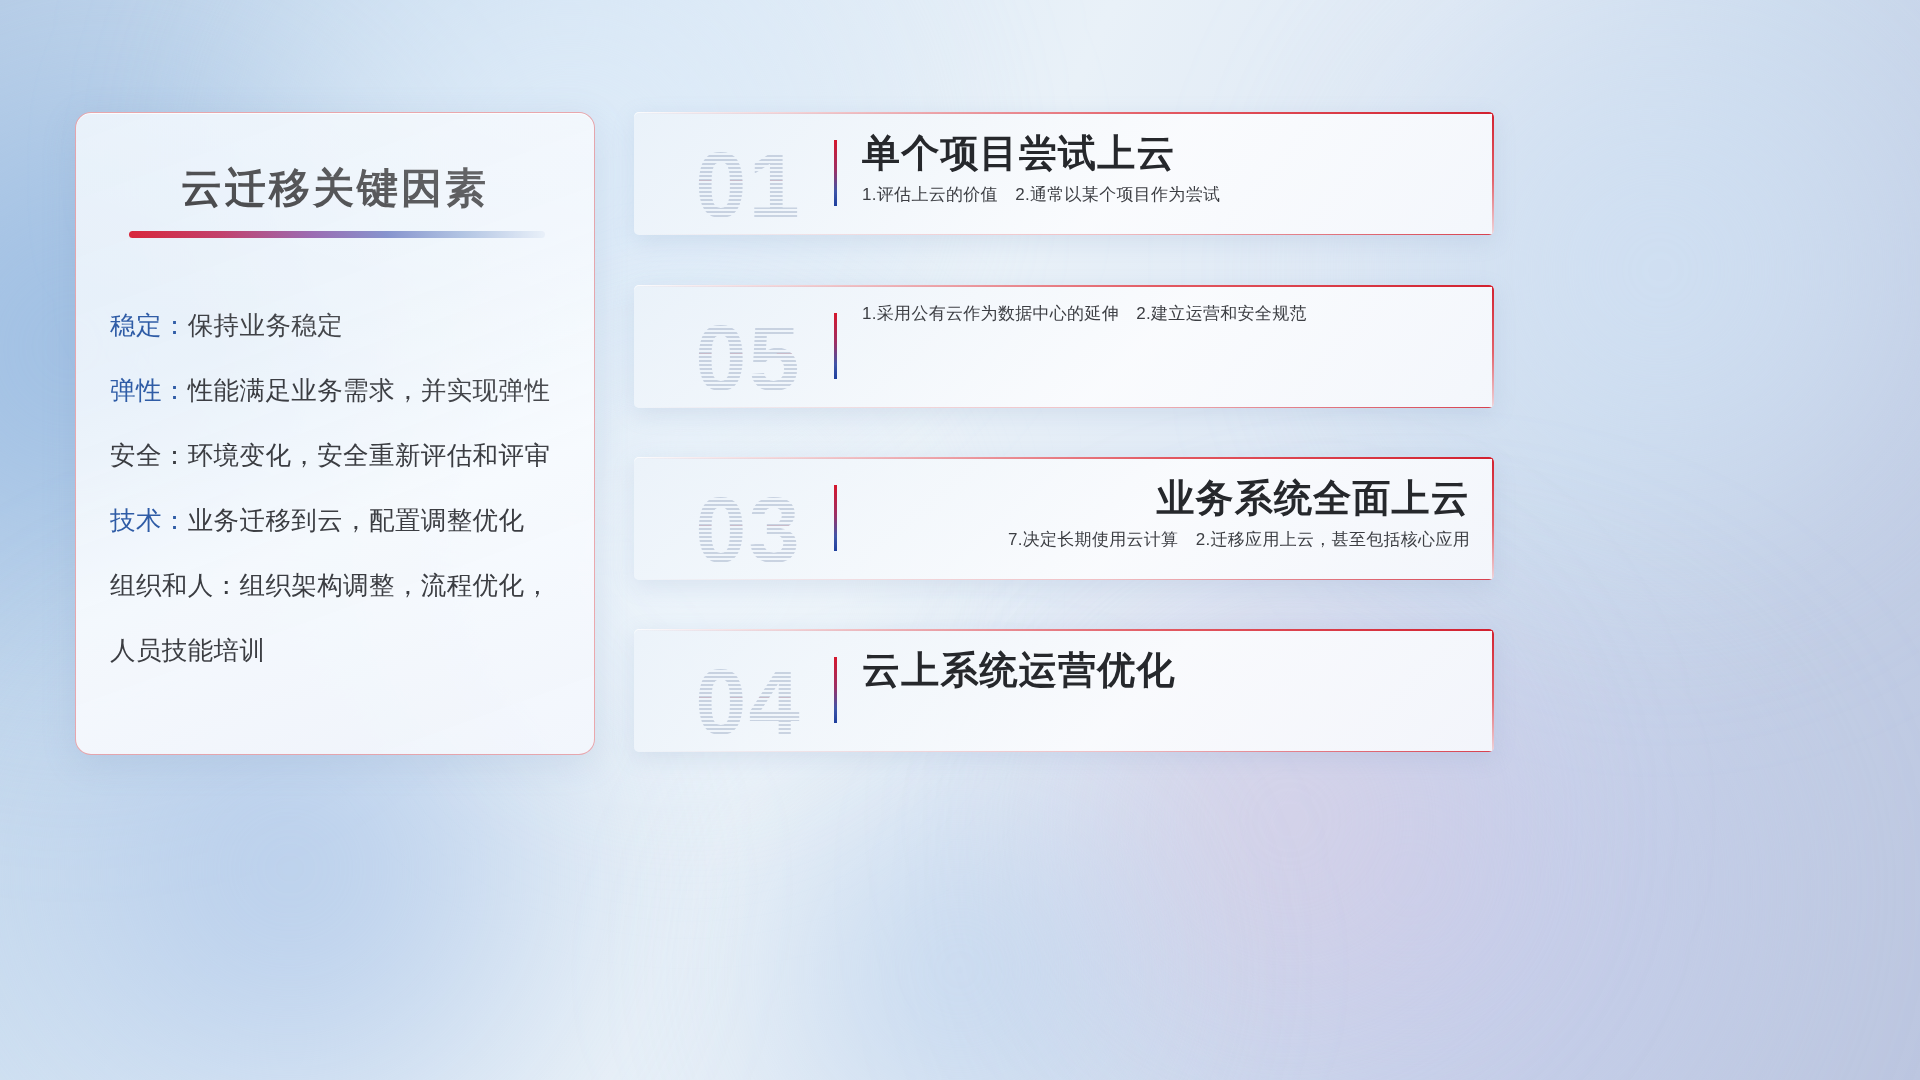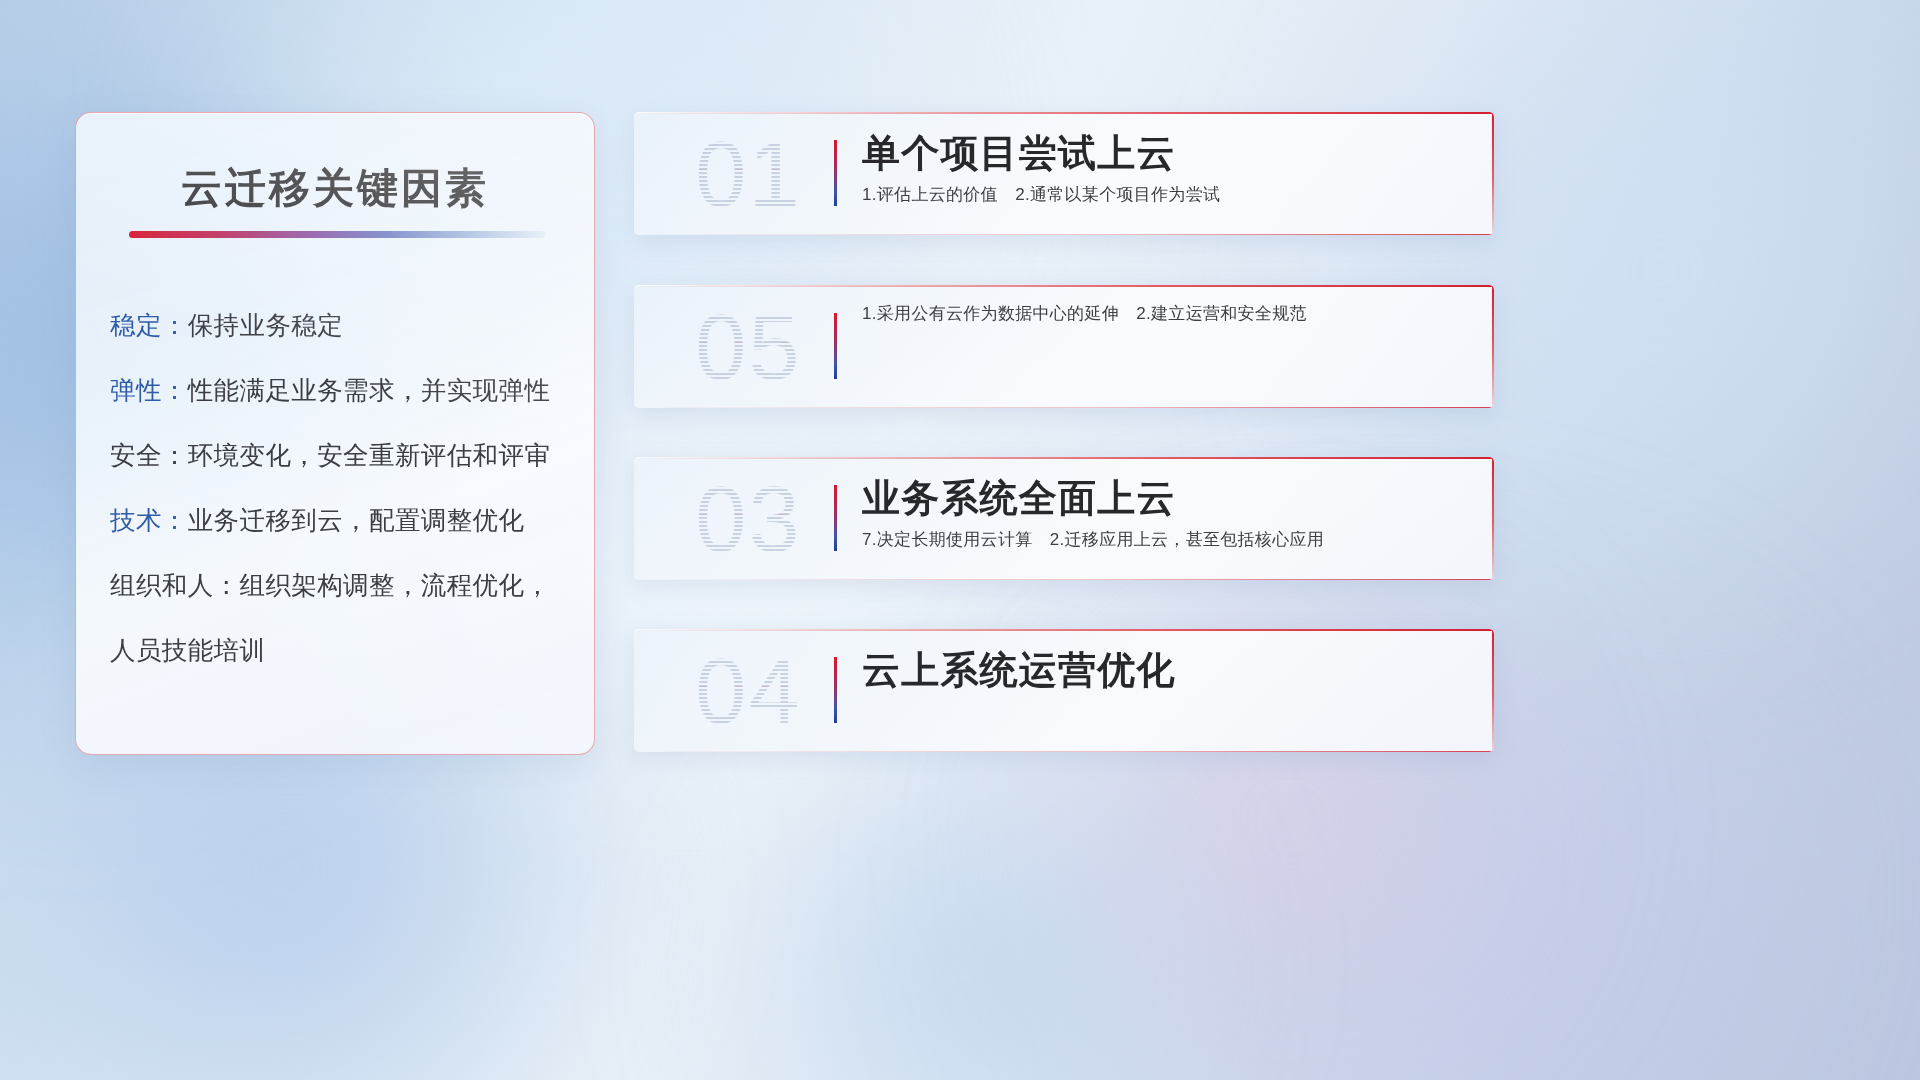--- a/index.html
+++ b/index.html
@@ -99,22 +99,22 @@
   .step-card .edge-r{
     right:0; top:0; width:1.6px; height:100%;
     background:linear-gradient(180deg,#d2202f 0%,rgba(222,60,70,.8) 55%,rgba(226,118,124,.25) 100%);
   }
   .step-card .edge-b{
     position:absolute; left:0; bottom:0; height:1.4px; width:100%;
     background:linear-gradient(90deg,rgba(226,118,124,0) 0%,rgba(222,80,88,.35) 55%,rgba(210,32,47,.85) 100%);
   }
 
   .step-num{
-    position:absolute; left:22px; top:4px; width:185px; height:116px;
-    font-size:92px; font-weight:400; letter-spacing:2px;
+    position:absolute; left:22px; top:15px; width:185px; height:116px;
+    font-size:92px; font-weight:700; letter-spacing:2px;
     color:rgba(108,130,165,.30);
     display:flex; align-items:center; justify-content:center;
     -webkit-mask-image:repeating-linear-gradient(180deg,#000 0 2px,transparent 2px 4px);
             mask-image:repeating-linear-gradient(180deg,#000 0 2px,transparent 2px 4px);
     user-select:none;
   }
   .step-num::after{
     content:attr(data-glyph);
     position:absolute; left:0; right:0; top:0; bottom:0;
     display:flex; align-items:center; justify-content:center;
@@ -181,21 +181,21 @@
       <section class="step-card" style="top: 285px;">
         <div class="edge-t"></div>
         <div class="edge-r"></div>
         <div class="edge-b"></div>
         <div class="step-num" data-glyph="02">05</div>
         <div class="step-rule"></div>
         <div class="step-body">
           <div class="step-sub">1.采用公有云作为数据中心的延伸　2.建立运营和安全规范</div>
         </div>
       </section>
-      <section class="step-card" style="top: 457px;">
+      <section class="step-card" style="top: 457px; text-align: right;">
         <div class="edge-t"></div>
         <div class="edge-r"></div>
         <div class="edge-b"></div>
         <div class="step-num" data-glyph="03">03</div>
         <div class="step-rule"></div>
         <div class="step-body">
           <div class="step-title">业务系统全面上云</div>
           <div class="step-sub">7.决定长期使用云计算　2.迁移应用上云，甚至包括核心应用</div>
         </div>
       </section>

